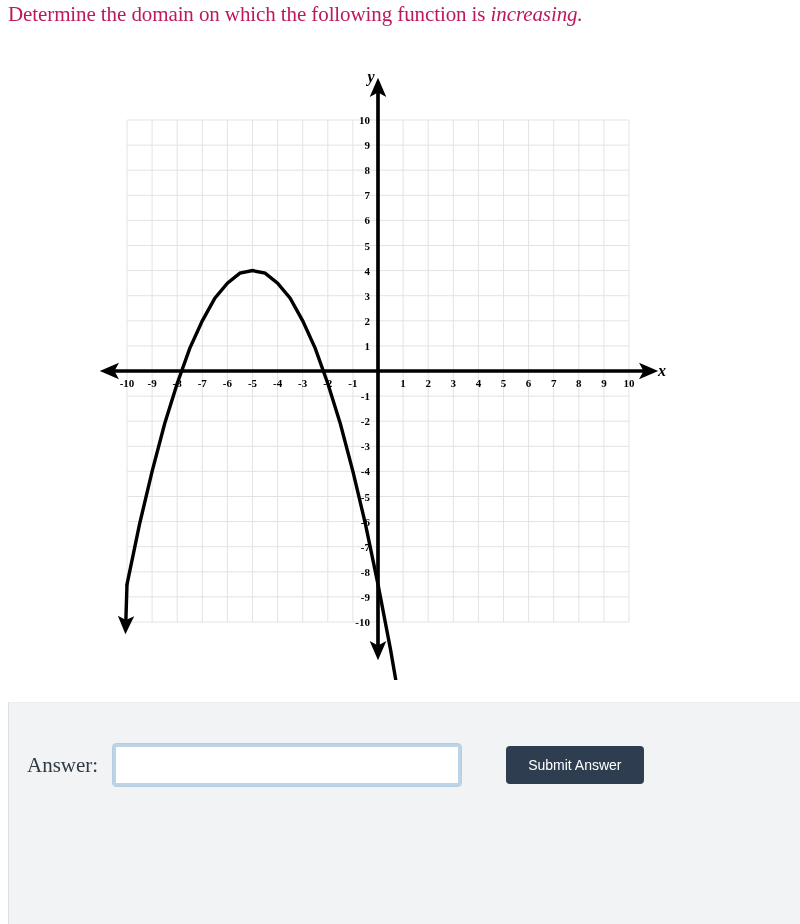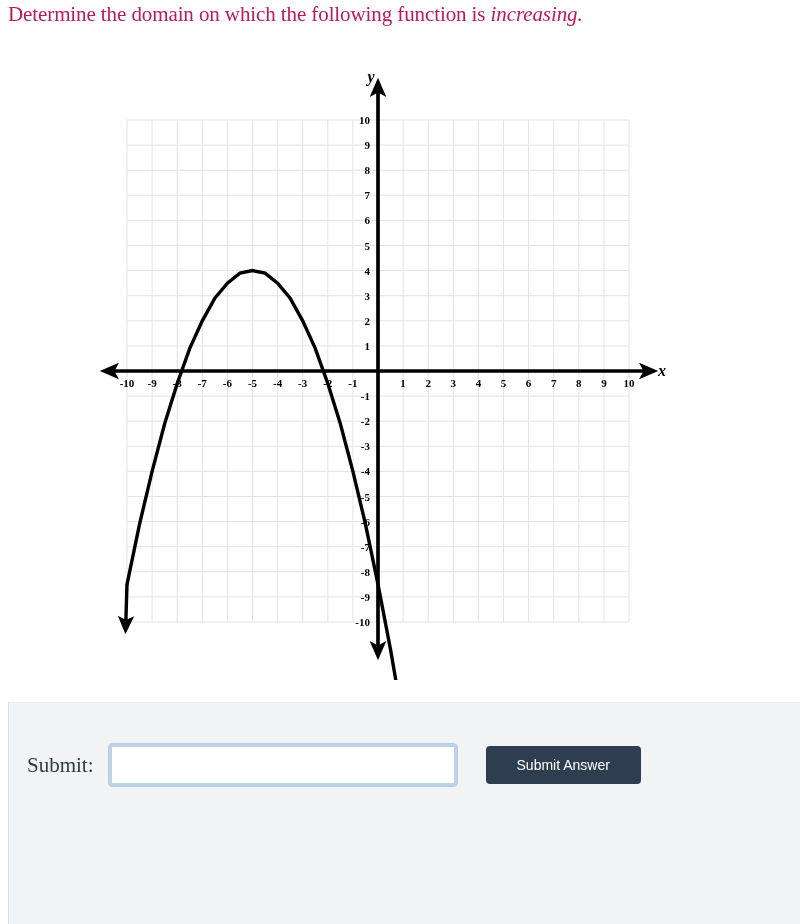--- a/index.html
+++ b/index.html
@@ -89,28 +89,28 @@
     border: 1px solid #b7cde2;
     border-radius: 4px;
     outline: 3px solid rgba(135,175,211,0.55);
     outline-offset: -4px;
     padding: 4px 10px;
     font-family: "Liberation Serif", serif;
     font-size: 17px;
     color: #222;
   }
   #submit-answer-button {
-    margin-left: 28px;
+    margin-left: 44px;
     background: #2e3e50;
     color: #ffffff;
     border: none;
     border-radius: 4px;
     font-family: "Liberation Sans", sans-serif;
     font-size: 14px;
-    padding: 11px 31px;
+    padding: 11px 22px;
     cursor: pointer;
     white-space: nowrap;
   }
 </style>
 </head>
 <body>
 
 <div id="question-prompt">
   <span>Determine the domain on which the following function is </span><span class="em">increasing.</span>
 </div>
@@ -230,18 +230,18 @@
 
     <path id="curve-path" fill="none" stroke="#000000" stroke-width="3.4" stroke-linecap="round" d="M127.00,524.35 L139.55,464.11 L152.10,411.40 L164.65,363.71 L177.20,323.55 L189.75,288.41 L202.30,260.80 L214.85,238.21 L227.40,223.15 L239.95,213.11 L252.50,210.60 L265.05,213.11 L277.60,223.15 L290.15,238.21 L302.70,260.80 L315.25,288.41 L327.80,323.55 L340.35,363.71 L352.90,411.40 L365.45,464.11 L378.00,524.35 L390.55,589.61 L403.10,662.40 L415.65,740.21 L428.20,825.55"></path>
     <line id="curve-arrow-left" stroke="#000000" stroke-width="3.4" marker-end="url(#curvearrow)" x1="127" y1="524.35" x2="125.74499999999998" y2="564.51"></line>
     <line id="curve-arrow-right" stroke="#000000" stroke-width="3.4" marker-end="url(#curvearrow)" x1="428.2" y1="825.5500000000001" x2="431.212" y2="860.6899999999999"></line>
   </svg>
 </div>
 
 <div id="answer-panel">
 
   <div id="answer-row">
-    <span id="answer-label">Submit:</span>
+    <span id="answer-label">Answer:</span>
     <input id="answer-input" type="text" autofocus="" placeholder="" style="">
     <button id="submit-answer-button">Submit Answer</button>
   </div>
 
 </div>
 
 </body></html>

